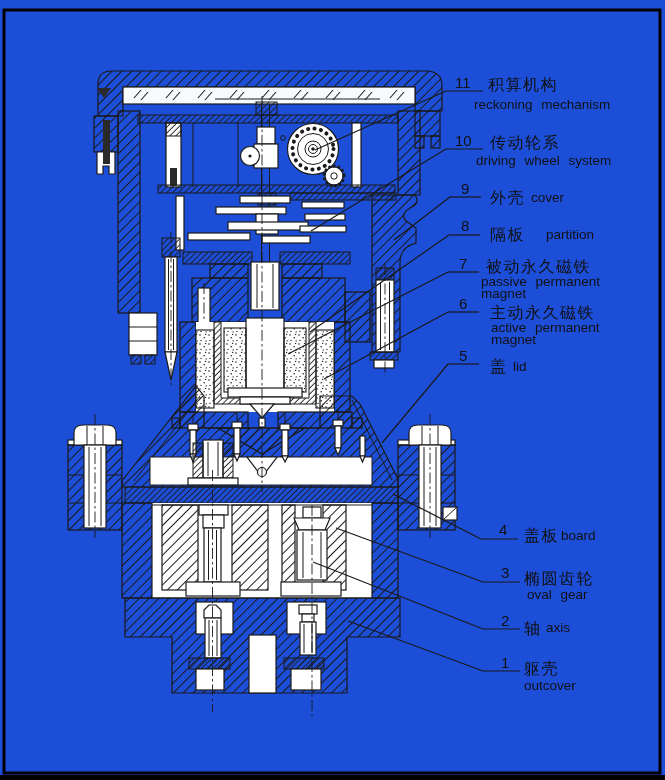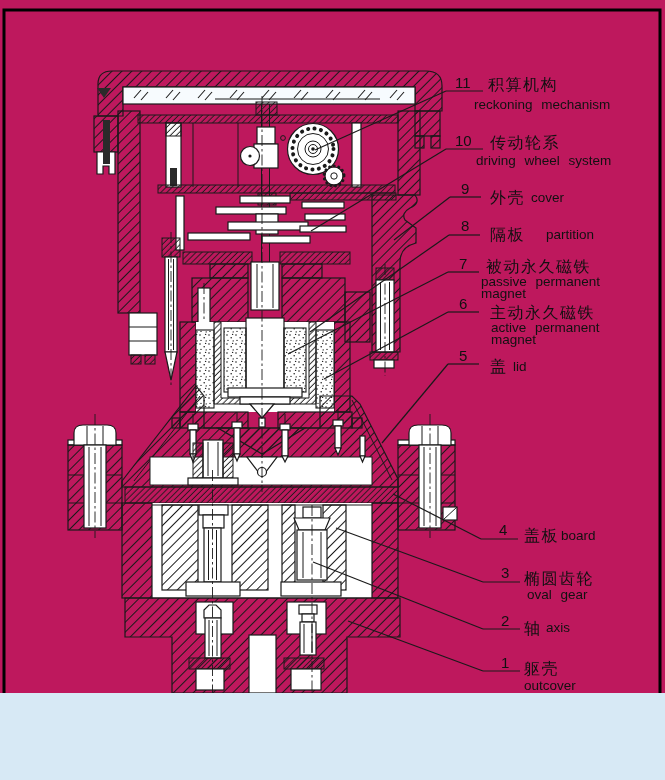--- a/index.html
+++ b/index.html
@@ -1,16 +1,16 @@
 <!DOCTYPE html>
 <html><head>
 <meta charset="utf-8">
 <style>
   html,body{margin:0;padding:0;background:#d7e9f5;}
-  .stage{position:relative;width:665px;height:693px;background:#be185d;overflow:hidden;}
+  .stage{position:relative;width:665px;height:780px;background:#1d4ed8;overflow:hidden;}
   svg{display:block;}
   .w{fill:#ffffff;stroke:#1a1a1a;stroke-width:1.2;}
   .gl{fill:#f7fbfe;stroke:#1a1a1a;stroke-width:1.2;}
   .h{fill:url(#hp);stroke:#1a1a1a;stroke-width:1.2;}
   .hd{fill:url(#hdp);stroke:#1a1a1a;stroke-width:1;}
   .st{fill:url(#dotp);stroke:#1a1a1a;stroke-width:1.1;}
   .ln{stroke:#1a1a1a;stroke-width:1;fill:none;}
   .lt{stroke:#1a1a1a;stroke-width:1.2;fill:none;}
   .dk{fill:#2a2a2a;stroke:none;}
   .dash{stroke:#1a1a1a;stroke-width:0.9;fill:none;stroke-dasharray:11 3 2.5 3;}

